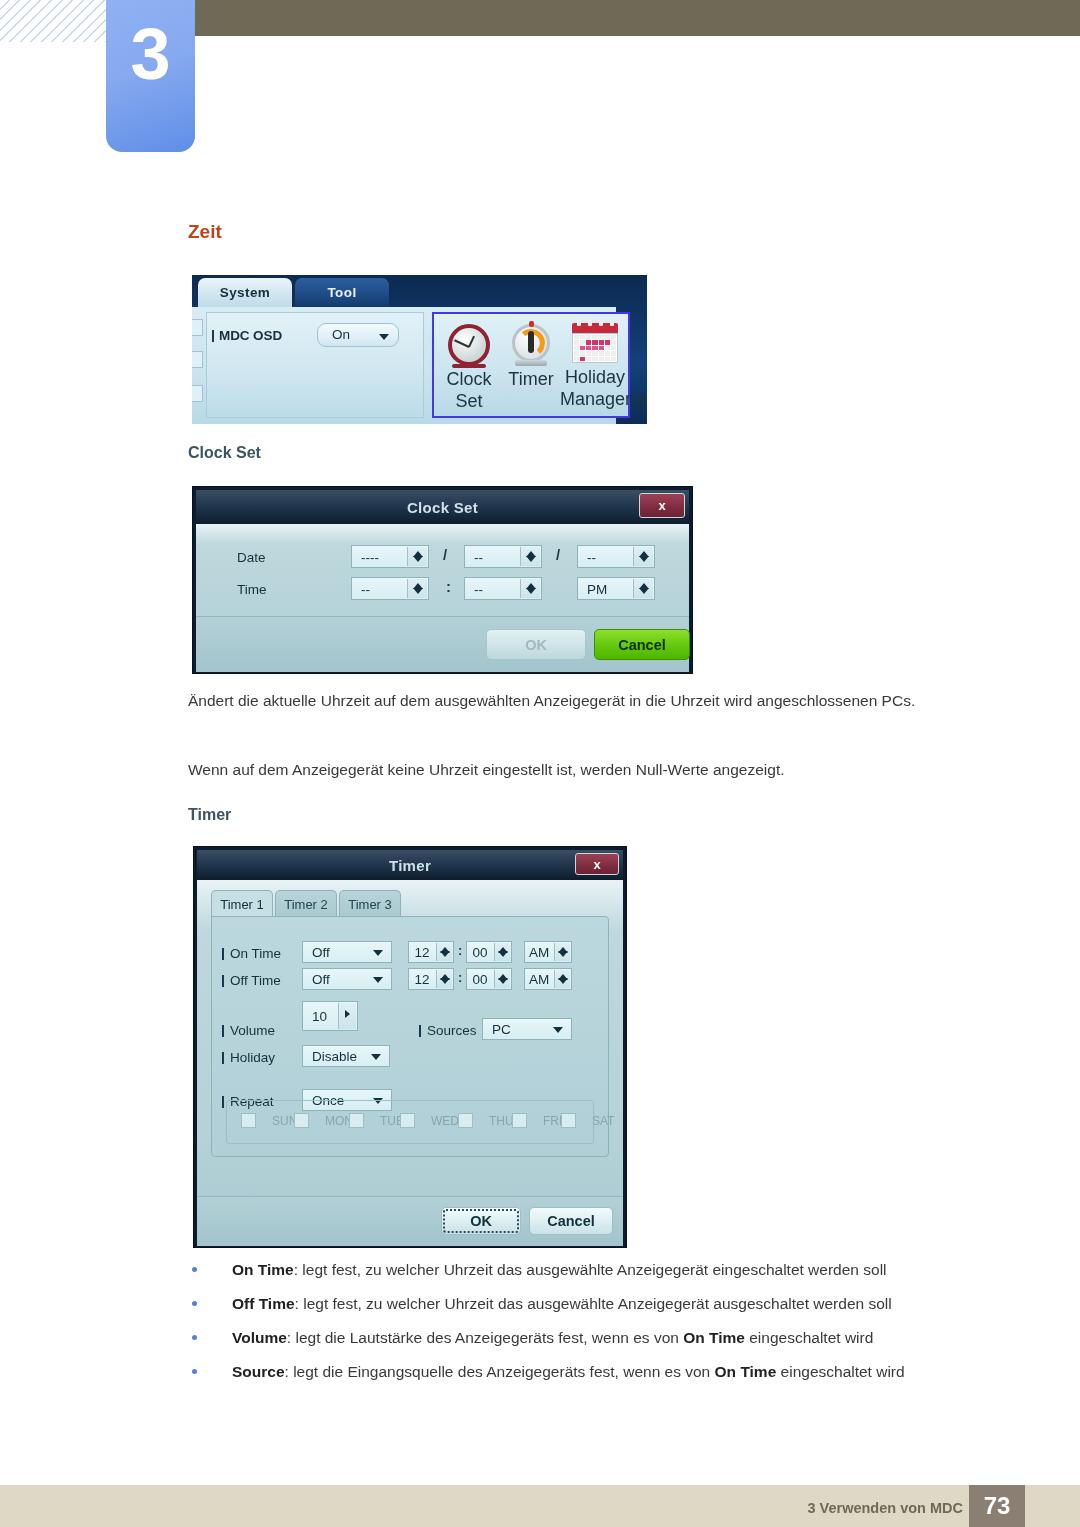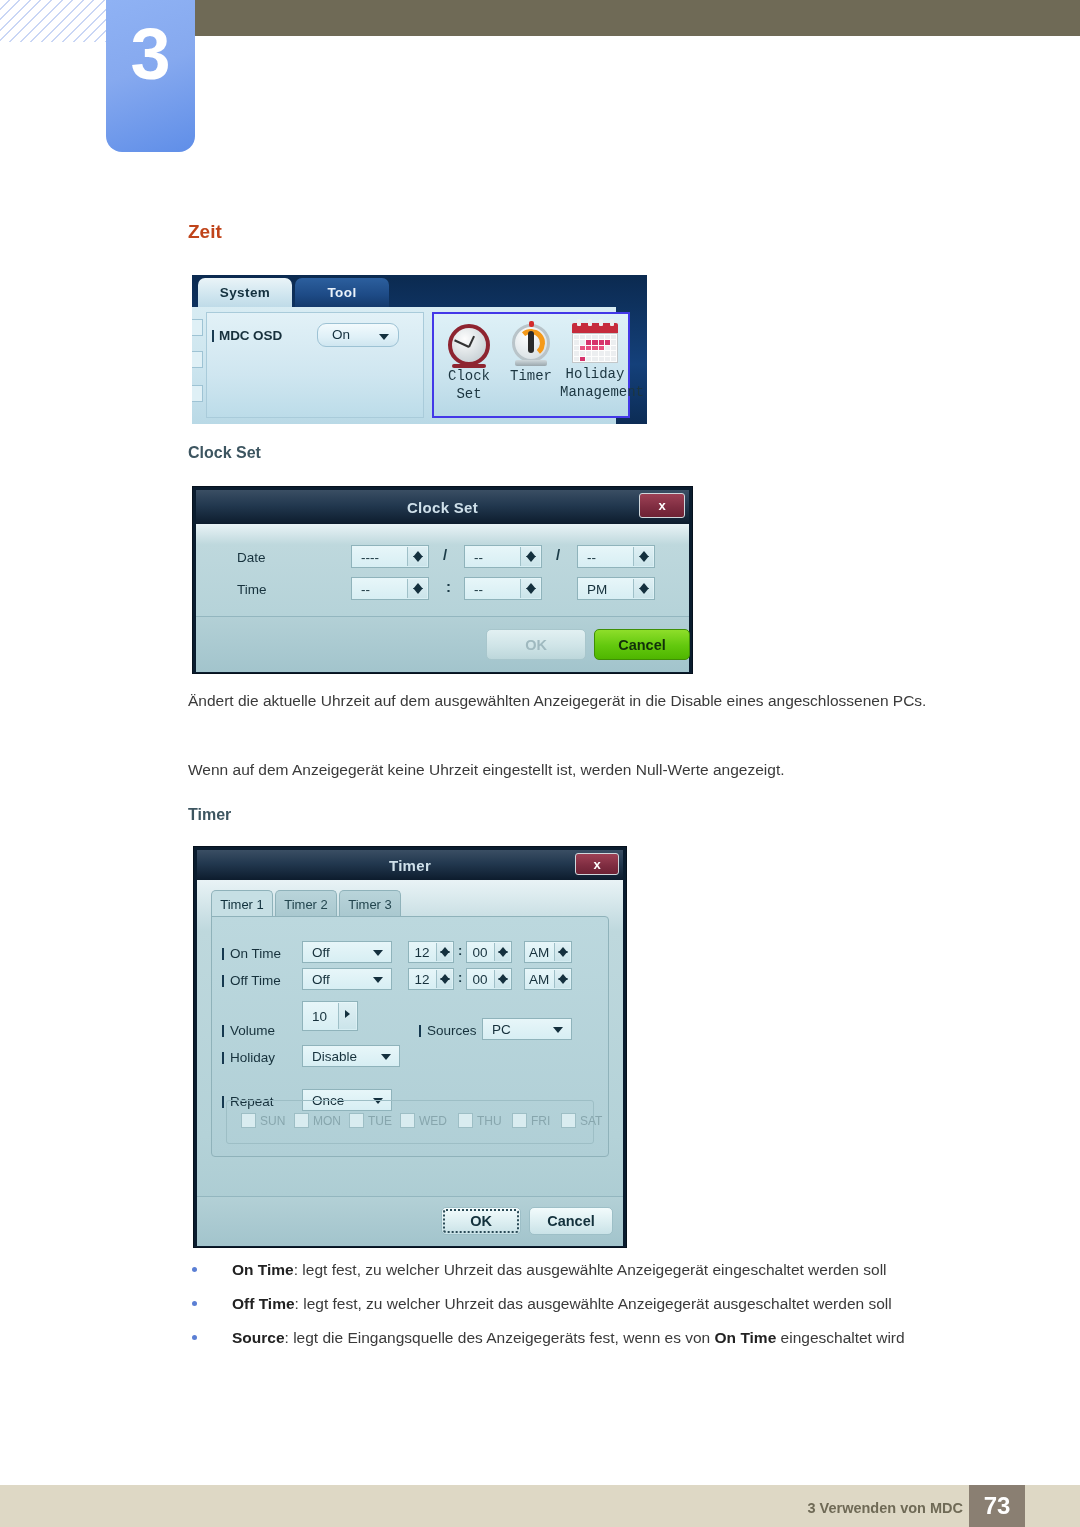--- a/index.html
+++ b/index.html
@@ -144,23 +144,22 @@
     width: 0; height: 0; border-left: 5px solid transparent;
     border-right: 5px solid transparent; border-top: 6px solid #14303e;
   }
   .sp-iconbox {
     position: absolute; left: 240px; top: 5px; width: 198px; height: 106px;
     border: 2px solid #4338e8;
     background: linear-gradient(180deg,#def1f7 0%, #cde5ef 55%, #b7d8e6 100%);
   }
   .sp-icon { position: absolute; top: 7px; width: 62px; text-align: center; }
   .sp-icon .cap {
-    font-size: 14px; color: #1b3540; line-height: 1.12; margin-top: 2px;
+    font-size: 18px; color: #1b3540; line-height: 1.12; margin-top: 2px;
     white-space: nowrap;
-    font-family: Liberation Mono, monospace;
   }
   .sp-icon.i1 { left: 4px; }
   .sp-icon.i2 { left: 66px; }
   .sp-icon.i3 { left: 126px; width: 70px; }
 
   
   .g-clock { position: relative; width: 46px; height: 46px; margin: 0 auto; }
   .g-clock .rim {
     position: absolute; left: 2px; top: 3px; width: 42px; height: 42px;
     border-radius: 50%; border: 4px solid #8e2430;
@@ -322,21 +321,21 @@
   .tmr-panel {
     position: absolute; left: 14px; top: 36px; right: 14px; height: 241px;
     border: 1px solid #8fb2ba; border-radius: 0 4px 4px 4px;
     background: linear-gradient(180deg,#bcd8de 0%, #b0cfd6 100%);
   }
   .days-box {
     position: absolute; left: 14px; right: 14px; bottom: 12px; height: 44px;
     border: 1px solid #9dbec5; border-radius: 3px;
   }
   .day {
-    position: absolute; top: 12px; display: flex; align-items: center; gap: 4px;
+    position: absolute; top: 12px; display: flex; align-items: center; gap: 16px;
     font-size: 12px; color: #87a6ad;
   }
   .day .cb {
     width: 15px; height: 15px; background: #d9ecf0; border: 1px solid #9dbec5;
   }
 </style>
 </head>
 <body>
 
 <div class="page">
@@ -506,21 +505,21 @@
           </div>
       </div>
 
       <div class="dlg-foot">
         <div class="btn ok-dis" style="left:290px; top:12px; width:100px; height:31px;">OK</div>
         <div class="btn cancel-green" style="left:398px; top:12px; width:96px; height:31px;">Cancel</div>
       </div>
     </div>
   </div>
 
-  <div class="para" style="left:188px; top:688px; width:800px;">Ändert die aktuelle Uhrzeit auf dem ausgewählten Anzeigegerät in die Disable eines angeschlossenen PCs.</div>
+  <div class="para" style="left:188px; top:688px; width:800px;">Ändert die aktuelle Uhrzeit auf dem ausgewählten Anzeigegerät in die Uhrzeit wird angeschlossenen PCs.</div>
   <div class="para" style="left:188px; top:757px; width:800px;">Wenn auf dem Anzeigegerät keine Uhrzeit eingestellt ist, werden Null-Werte angezeigt.</div>
 
   <div class="h-sub" style="left:188px; top:806px;">Timer</div>
 
   <div class="dlg" style="left:193px; top:846px; width:434px; height:402px;">
     <div class="dlg-title" style="height:30px;">
       <div class="t">Timer</div>
       <div class="dlg-close" style="width:44px;height:22px;top:3px;">x</div>
     </div>
     <div class="dlg-content" style="height:366px;">
@@ -598,21 +597,21 @@
                       border-left:5px solid #14303e;"></i>
           </div>
         </div>
         <div class="lbl bar" style="left:215px; top:106px;">Sources</div>
         <div class="f" style="left:270px; top:101px; width:90px; height:22px;">
           <span>PC</span>
           <i class="dn"></i>
         </div>
 
         <div class="lbl bar" style="left:18px; top:133px;">Holiday</div>
-        <div class="f" style="left:90px; top:128px; width:98px; height:22px;">
+        <div class="f" style="left:90px; top:128px; width:88px; height:22px;">
           <span>Disable</span>
           <i class="dn"></i>
         </div>
 
         <div class="lbl bar" style="left:18px; top:177px;">Repeat</div>
         <div class="f" style="left:90px; top:172px; width:90px; height:22px;">
           <span>Once</span>
           <i class="dn"></i>
         </div>
 
@@ -659,20 +658,24 @@
     <div class="bullet-row">
       <span class="dot"></span>
       <b>On Time</b><span>: legt fest, zu welcher Uhrzeit das ausgewählte Anzeigegerät eingeschaltet werden soll</span>
     </div>
     <div class="bullet-row">
       <span class="dot"></span>
       <b>Off Time</b><span>: legt fest, zu welcher Uhrzeit das ausgewählte Anzeigegerät ausgeschaltet werden soll</span>
     </div>
     <div class="bullet-row">
       <span class="dot"></span>
+      <b>Volume</b><span>: legt die Lautstärke des Anzeigegeräts fest, wenn es von </span><b>On Time</b><span> eingeschaltet wird</span>
+    </div>
+    <div class="bullet-row">
+      <span class="dot"></span>
       <b>Source</b><span>: legt die Eingangsquelle des Anzeigegeräts fest, wenn es von </span><b>On Time</b><span> eingeschaltet wird</span>
     </div>
   </div>
 
   <div class="footer-band"></div>
   <div class="footer-txt">3 Verwenden von MDC</div>
   <div class="footer-pg">73</div>
 
 </div>
 

